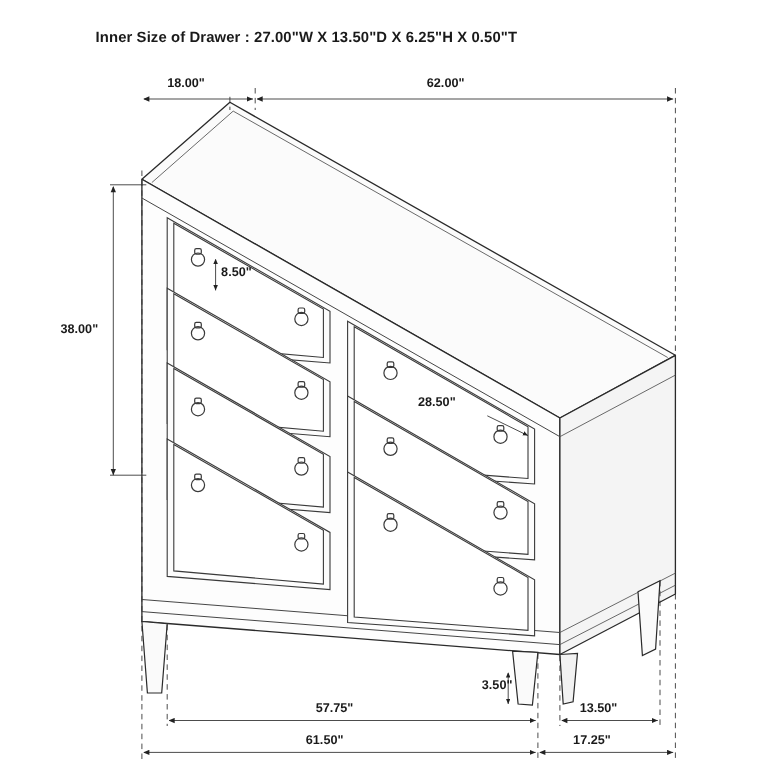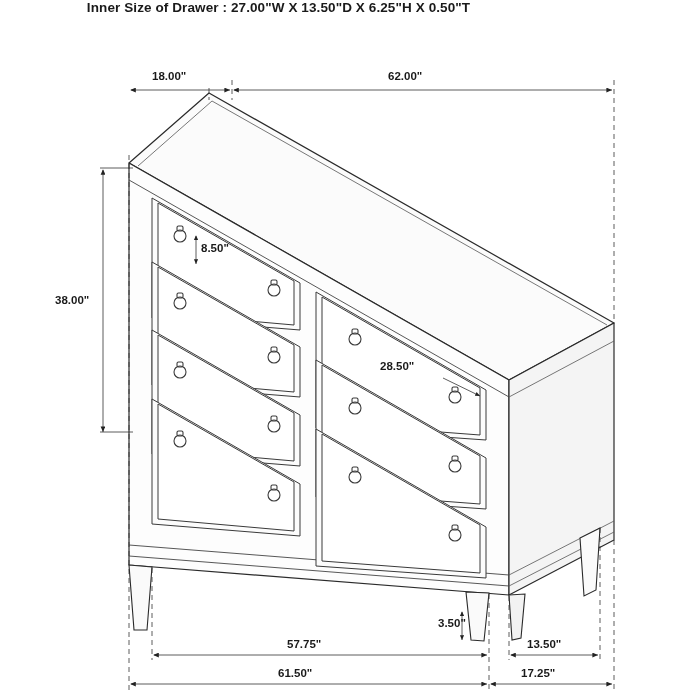--- a/index.html
+++ b/index.html
@@ -15,21 +15,21 @@
     position: relative;
     overflow: hidden;
   }
   #stage {
     position: relative;
     width: 700px;
     height: 700px;
   }
   .title {
     position: absolute;
-    top: 0;
+    top: 26px;
     left: 0;
     width: 557px;
     text-align: center;
     font-size: 13.5px;
     font-weight: bold;
     letter-spacing: 0.1px;
     color: #1a1a1a;
   }
   svg.diagram {
     position: absolute;

